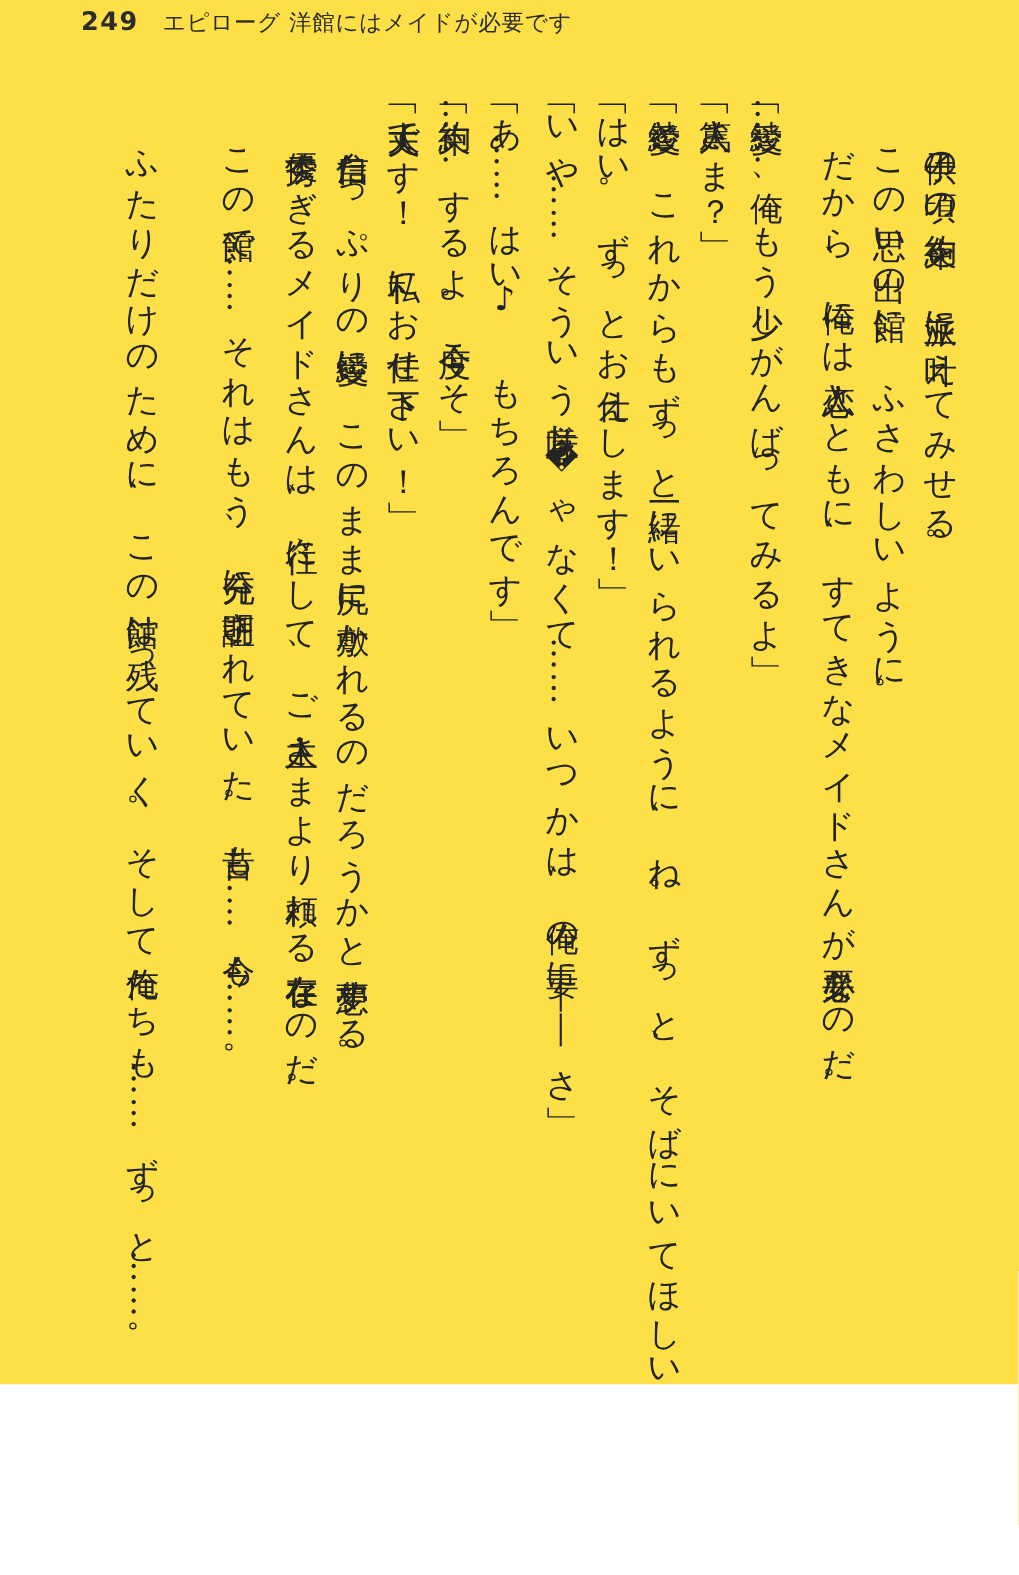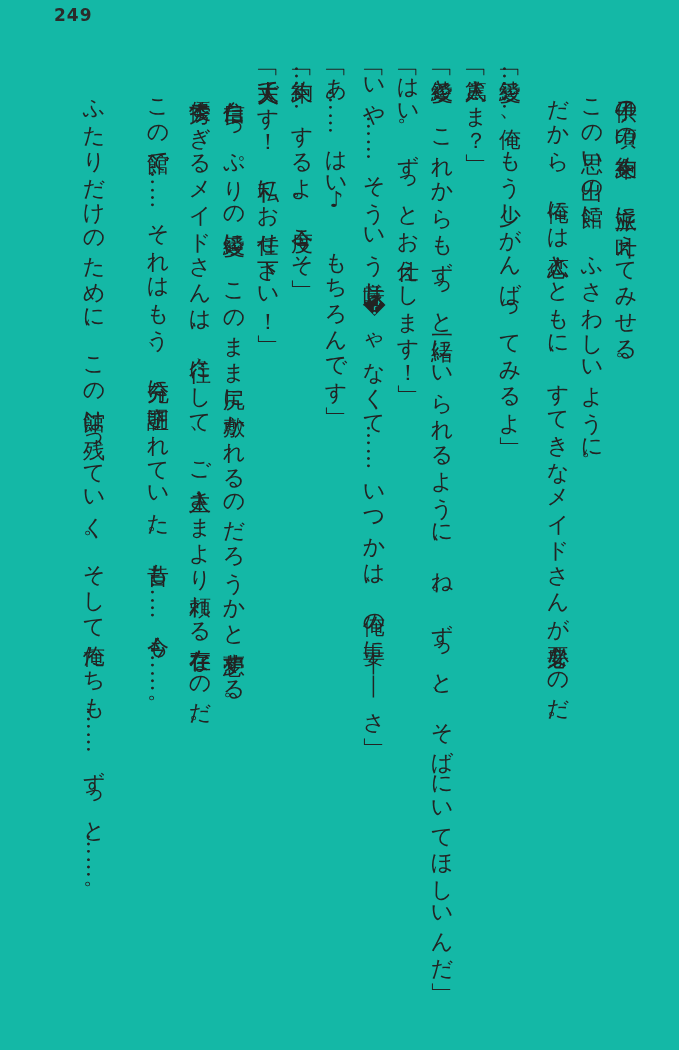--- a/index.html
+++ b/index.html
@@ -3,22 +3,22 @@
 <meta charset="utf-8">
 <style>
   html, body {
     margin: 0;
     padding: 0;
     background: #ffffff;
   }
   .page {
     position: relative;
     width: 679px;
-    height: 1050px;
-    background: #14b8a6;
+    height: 923px;
+    background: #fde047;
     overflow: hidden;
     font-family: "DejaVu Serif", "Liberation Serif", serif;
     color: #1f1f1f;
   }
   
   .running-head {
     position: absolute;
     top: 5px;
     left: 54px;
     display: flex;
@@ -64,20 +64,21 @@
   .vtext p:nth-of-type(14) { margin-right: 8px;  }
   .vtext p:nth-of-type(15) { margin-right: 30px; }
 </style>
 </head>
 <body>
 
 <main class="page">
 
   <header class="running-head">
     <span class="page-number">249</span>
+    <span class="chapter-title">エピローグ 洋館にはメイドが必要です</span>
   </header>
 
   <section class="vtext">
 
   <p class="indent">子供の頃の約束を、立派に叶えてみせる。</p>
       <p class="indent">この思い出の館に、ふさわしいように。</p>
       <p class="indent">だから、俺には恋人とともに、すてきなメイドさんが必要なのだ。</p>
       <p>「綾愛……俺、もう少しがんばってみるよ」</p>
       <p>「篤人さま？」</p>
       <p>「綾愛と、これからもずっと一緒にいられるように、ね。ずっと、そばにいてほしいんだ」</p>

